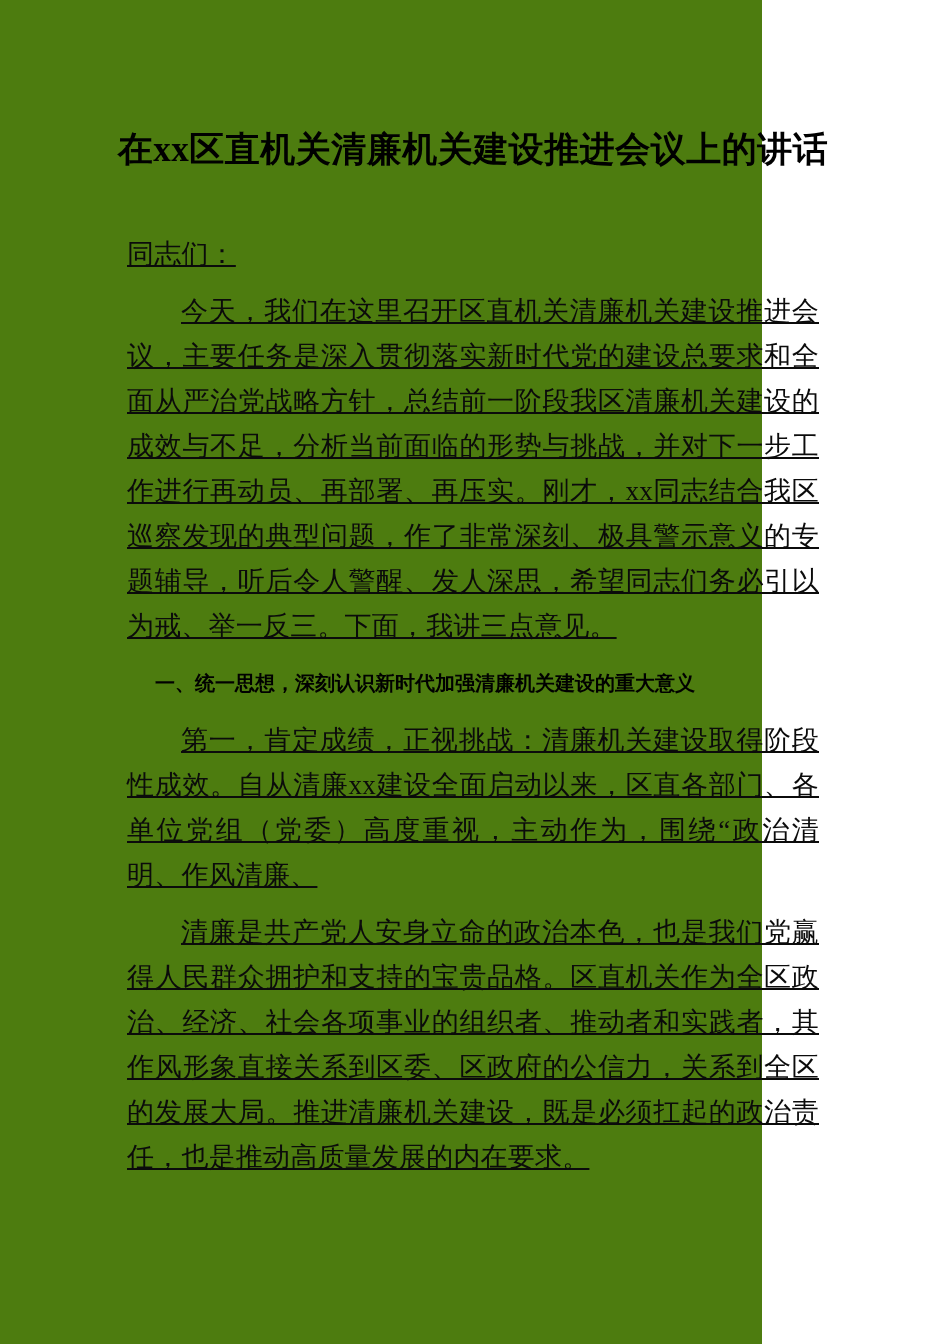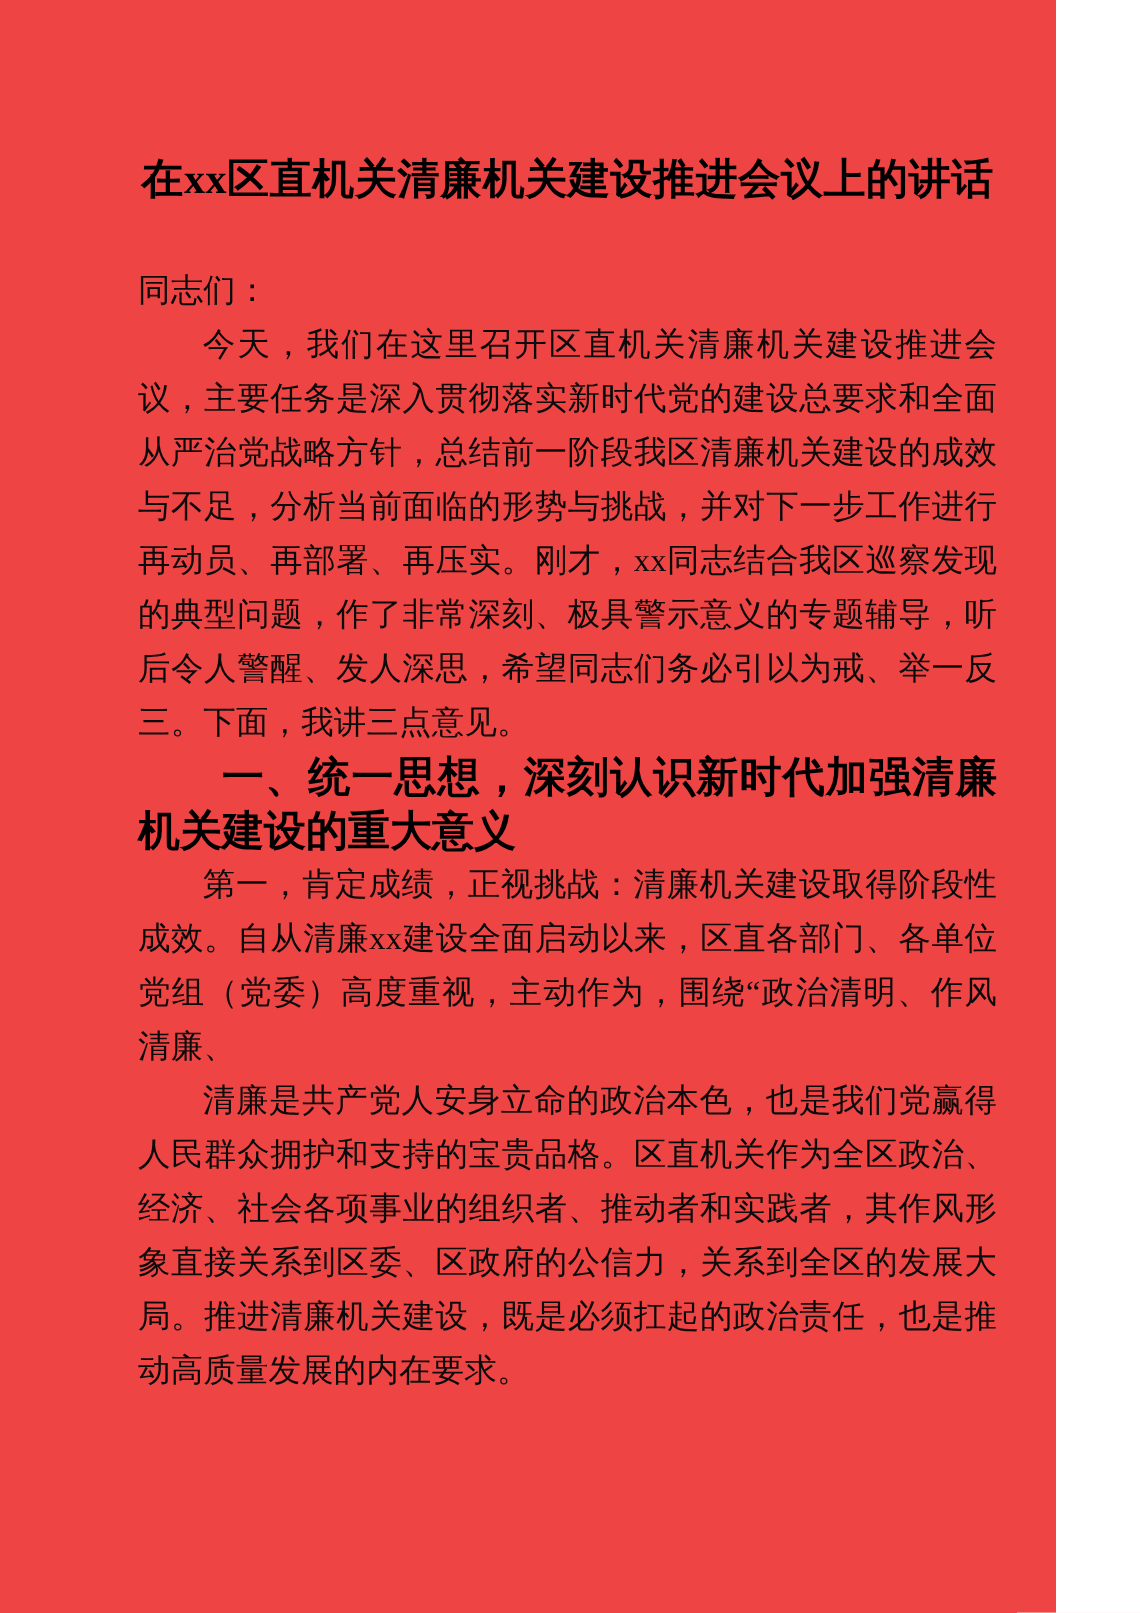--- a/index.html
+++ b/index.html
@@ -10,23 +10,23 @@
   body {
     width: 950px;
     height: 1344px;
     overflow: hidden;
     font-family: "Liberation Serif", "DejaVu Serif", serif;
     color: #000000;
   }
 
   .page {
     position: relative;
-    width: 880px;
+    width: 762px;
     height: 1344px;
-    background: #ef4444;
+    background: #4d7c0f;
     box-sizing: border-box;
     padding: 0;
   }
 
   .content {
     position: absolute;
     left: 115px;
     top: 0;
     width: 716px;
   }
@@ -41,39 +41,40 @@
     line-height: 48px;
     letter-spacing: 0.5px;
     color: #000000;
   }
 
   .title-spacer {
     height: 46px;
   }
 
   p.para {
-    margin: 0;
+    margin: 12px;
     font-family: "Liberation Serif", "DejaVu Serif", serif;
     font-size: 27px;
     line-height: 45px;
     text-align: justify;
     text-justify: inter-ideograph;
     letter-spacing: 0.2px;
     color: #0b0b0b;
+    text-decoration: underline;
   }
 
   p.indent {
     text-indent: 2em;
   }
 
   p.heading {
     margin: 0;
     font-family: "Liberation Sans", "DejaVu Sans", sans-serif;
     font-weight: bold;
-    font-size: 35px;
+    font-size: 20px;
     line-height: 45px;
     text-indent: 2em;
     text-align: justify;
     text-justify: inter-ideograph;
     color: #000000;
   }
 </style>
 </head>
 <body>
 

